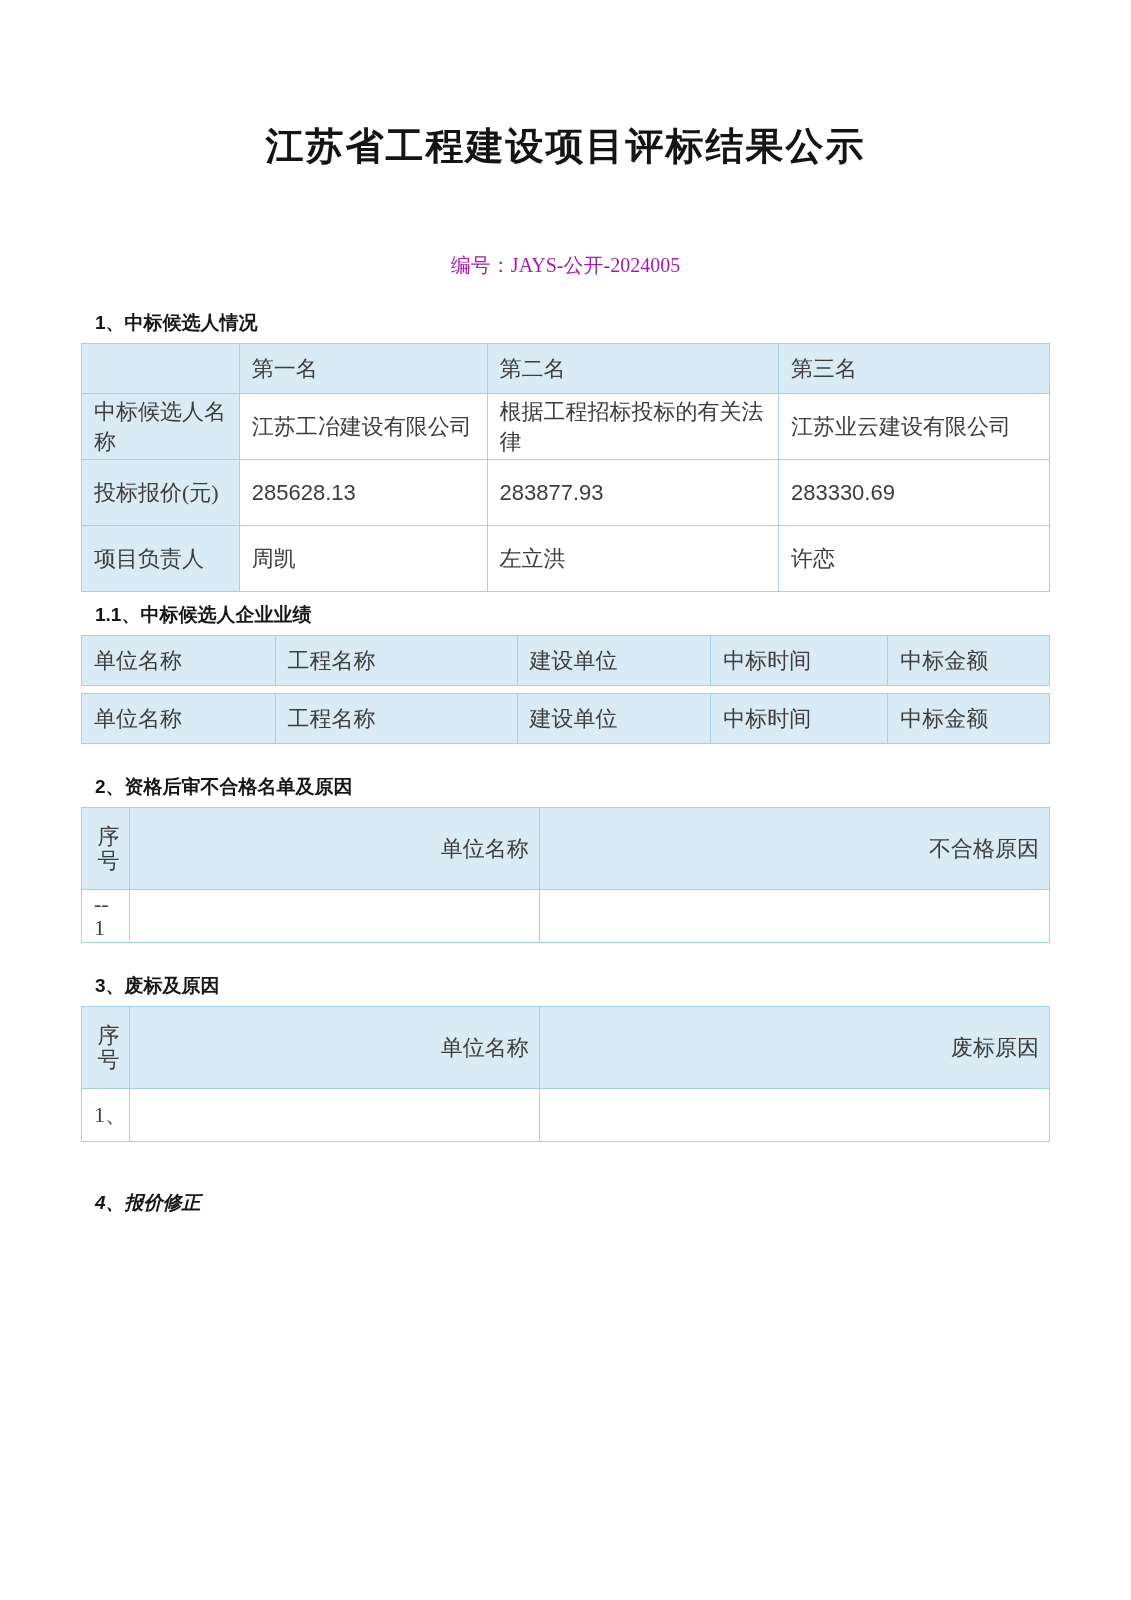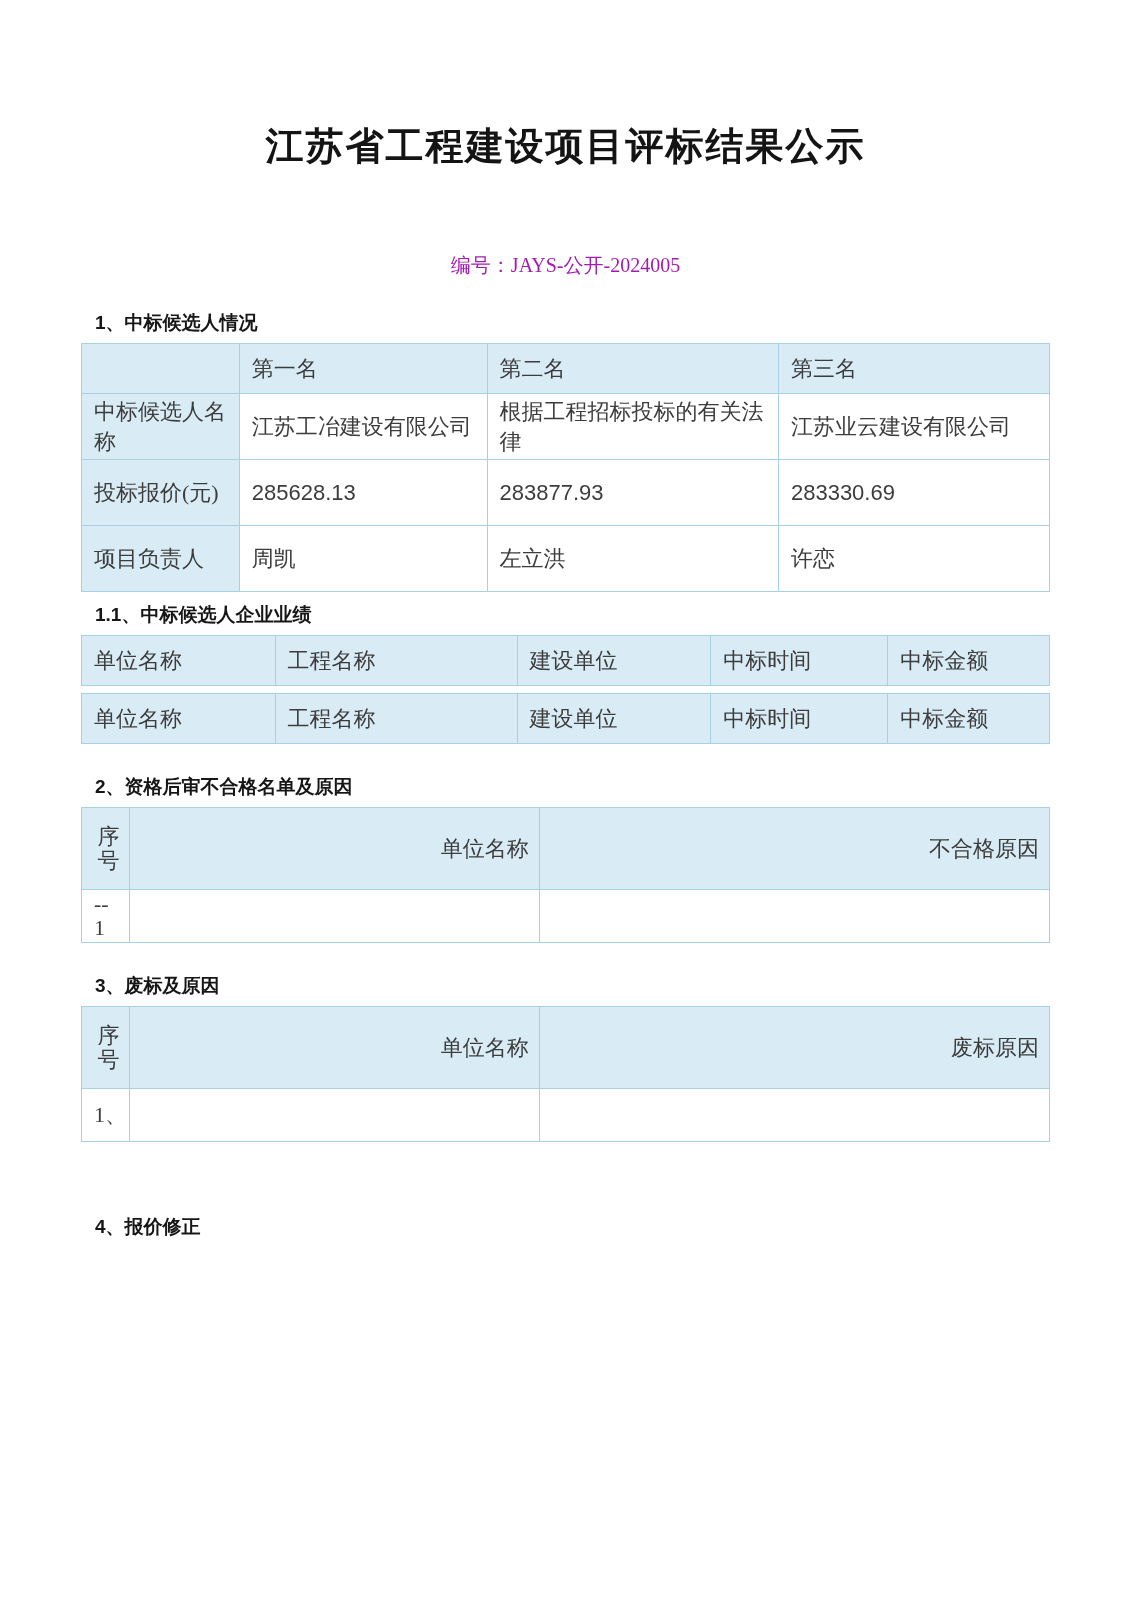--- a/index.html
+++ b/index.html
@@ -24,21 +24,21 @@
   .intro .em{
     font-weight:700;text-decoration:underline;text-underline-offset:4px;
     font-family:"Liberation Sans","DejaVu Sans",sans-serif;
     font-size:18px;color:#1c1c1c;
   }
   .sec-heading{
     margin:0 0 0 95px;
     font-family:"Liberation Sans","DejaVu Sans",sans-serif;
     font-weight:700;font-size:19px;line-height:26px;color:#161616;
   }
-  .mt-68{margin-top:32px;} .mt-48{margin-top:72px;}
+  .mt-68{margin-top:32px;} .mt-48{margin-top:48px;font-style:italic;}
   .mt-30{margin-top:30px;} .mt-22{margin-top:10px;}
   table.tbl{
     border-collapse:collapse;table-layout:fixed;
     margin:7px 0 0 81px;width:969px;
     border:1px solid #a6d0e3;
   }
   .tbl td{
     border:1px solid #a6d0e3;background:#ffffff;
     font-size:22px;color:#3c3c3c;vertical-align:middle;
     padding:2px 10px 2px 12px;overflow:hidden;white-space:normal;

